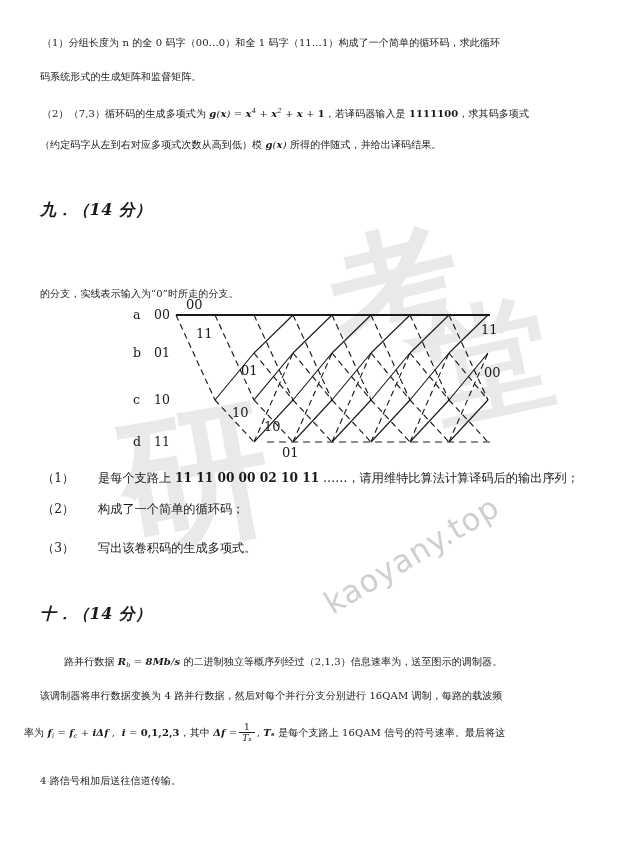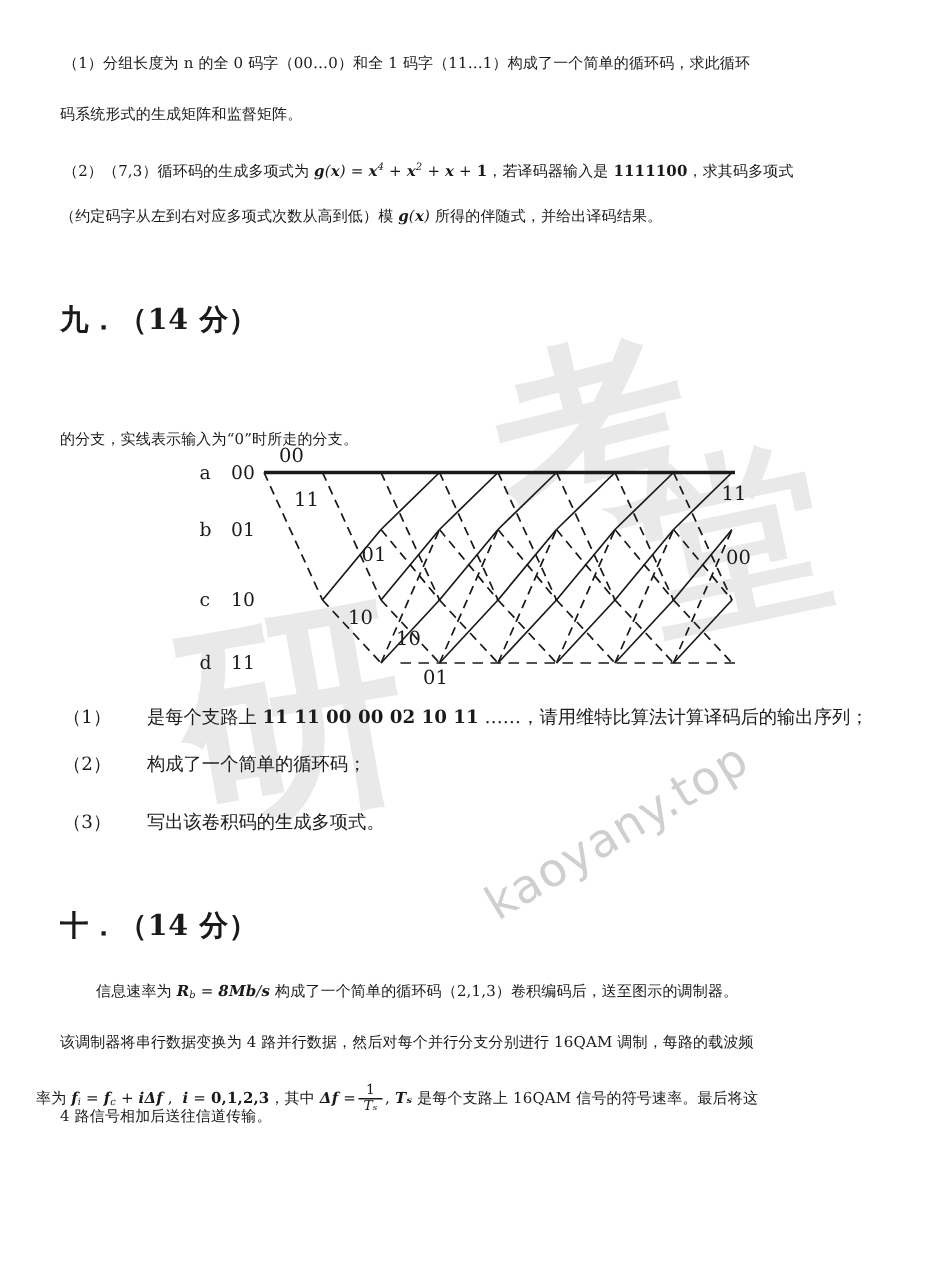--- a/index.html
+++ b/index.html
@@ -63,24 +63,25 @@
   }
   .para {
     position: absolute;
     font-size: 10px;
     line-height: 34px;
     letter-spacing: 0.1px;
     white-space: nowrap;
   }
   .sec-title {
     position: absolute;
-    font-size: 19px;
+    font-size: 16px;
     font-weight: 700;
     letter-spacing: 0.5px;
     white-space: nowrap;
+    font-style: italic;
   }
   .qitem {
     position: absolute;
     font-size: 12.2px;
     white-space: nowrap;
   }
   .qnum { display: inline-block; width: 56px; }
 
   
   .mi { font-family: "DejaVu Serif", "Liberation Serif", serif; font-style: italic; }
@@ -244,26 +245,26 @@
     <div class="qitem" style="left:42px; top:501px;">
       <span class="qnum">（2）</span><span>构成了一个简单的循环码；</span>
     </div>
     <div class="qitem" style="left:42px; top:540px;">
       <span class="qnum">（3）</span><span>写出该卷积码的生成多项式。</span>
     </div>
 
     <div class="sec-title" style="left:40px; top:604px;">十．（14 分）</div>
 
     <div class="para" style="left:64px; top:645px;">
-      <span>信息速率为 </span><span class="mb">R</span><sub class="msub">b</sub> <span>=</span> <span class="mb">8Mb</span><span class="mi">/</span><span class="mb">s</span><span> 构成了一个简单的循环码（2,1,3）卷积编码后，送至图示的调制器。</span>
+      <span>路并行数据 </span><span class="mb">R</span><sub class="msub">b</sub> <span>=</span> <span class="mb">8Mb</span><span class="mi">/</span><span class="mb">s</span><span> 的二进制独立等概序列经过（2,1,3）信息速率为，送至图示的调制器。</span>
     </div>
     <div class="para" style="left:40px; top:679px;">
       <span>该调制器将串行数据变换为 4 路并行数据，然后对每个并行分支分别进行 16QAM 调制，每路的载波频</span>
     </div>
     <div class="para" style="left:24px; top:713px; line-height:40px;">
       <span>率为 </span><span class="mb">f</span><sub class="msub">i</sub> <span>=</span> <span class="mb">f</span><sub class="msub">c</sub> <span>+</span> <span class="mb">i</span><span class="mb">Δf</span> <span>,</span>&nbsp;&nbsp;<span class="mb">i</span> <span>=</span> <span style="font-weight:700;">0,1,2,3</span><span>，其中 </span><span class="mb">Δf</span> <span>=</span><span class="frac"><span class="num">1</span><span class="den">Tₛ</span></span><span>,</span>&nbsp;<span class="mb">Tₛ</span><span> 是每个支路上 16QAM 信号的符号速率。最后将这</span>
     </div>
-    <div class="para" style="left:40px; top:728px;">
+    <div class="para" style="left:40px; top:764px;">
       <span>4 路信号相加后送往信道传输。</span>
     </div>
 
   </div>
 </div>
 
 </body></html>

